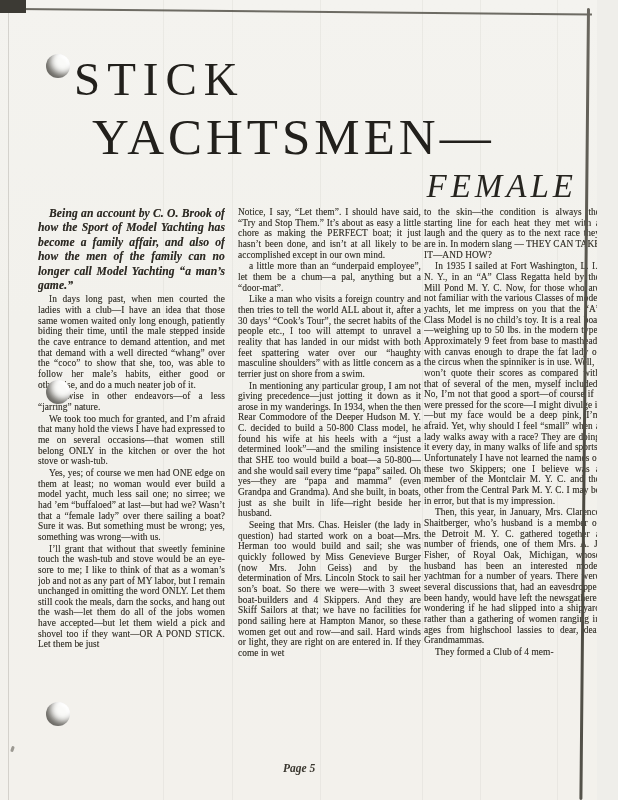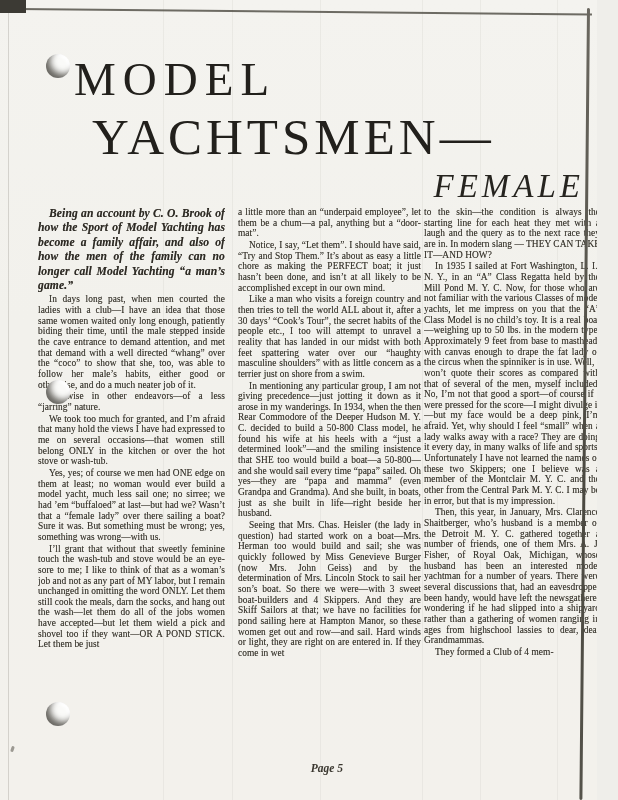--- a/index.html
+++ b/index.html
@@ -46,21 +46,21 @@
   
   .title1{
     position:absolute;left:74px;top:52px;
     font-size:47px;letter-spacing:7px;color:#22201c;font-weight:400;
   }
   .title2{
     position:absolute;left:92px;top:108px;
     font-size:51px;letter-spacing:4px;color:#22201c;font-weight:400;
   }
   .title3{
-    position:absolute;right:13px;top:168px;
+    position:absolute;right:20px;top:168px;
     font-size:33px;letter-spacing:4px;color:#26241f;
     font-style:italic;font-weight:400;
   }
   
   .col{
     position:absolute;top:207px;height:575px;overflow:hidden;
     font-size:9.4px;line-height:10.65px;text-align:justify;
     color:#3a372f;letter-spacing:.05px;
     text-shadow:0 0 .5px rgba(58,55,47,.55);
   }
@@ -69,55 +69,55 @@
   .col-left{left:38px;width:187px;}
   .col-mid{left:238px;width:183px;}
   .col-right{left:424px;width:176px;}
   .intro{
     font-weight:bold;font-style:italic;
     font-size:11.6px;line-height:14.4px;text-align:justify;
     text-indent:13px;margin:4px 0 7px 0;color:#2e2b25;
     letter-spacing:.1px;
   }
   .page-number{
-    position:absolute;left:283px;top:762px;width:60px;text-align:right;
+    position:absolute;left:283px;top:762px;width:60px;text-align:left;
     font-style:italic;font-weight:bold;font-size:11.5px;color:#3a372f;
   }
 </style>
 </head>
 <body>
 
 <div class="paper">
 
   <div class="streak" style="left:163px"></div>
   <div class="streak" style="left:232px"></div>
   <div class="streak" style="left:320px"></div>
   <div class="streak" style="left:422px"></div>
   <div class="streak" style="left:480px"></div>
   <div class="streak" style="left:557px"></div>
   <div class="left-fold"></div>
 
-  <h1 class="title1" style="margin:0">MODEL</h1>
+  <h1 class="title1" style="margin:0">STICK</h1>
   <h1 class="title2" style="margin:0">YACHTSMEN—</h1>
   <h2 class="title3" style="margin:0">FEMALE</h2>
 
   <div class="col col-left">
     <p class="intro">Being an account by C. O. Brook of how the Sport of Model Yachting has become a family affair, and also of how the men of the family can no longer call Model Yachting “a man’s game.”</p>
     <div>
         <p>In days long past, when men courted the ladies with a club—I have an idea that those same women waited only long enough, patiently biding their time, until the male stepped inside the cave entrance to demand attention, and met that demand with a well directed “whang” over the “coco” to show that she, too, was able to follow her male’s habits, either good or otherwise, and do a much neater job of it.</p>
         <p>Likewise in other endeavors—of a less “jarring” nature.</p>
         <p>We took too much for granted, and I’m afraid that many hold the views I have had expressed to me on several occasions—that women still belong ONLY in the kitchen or over the hot stove or wash-tub.</p>
         <p>Yes, yes; of course we men had ONE edge on them at least; no woman would ever build a model yacht, much less sail one; no sirree; we had ’em “buffaloed” at last—but had we?  Wasn’t that a “female lady” over there sailing a boat?  Sure it was.  But something must be wrong; yes, something was wrong—with us.</p>
         <p>I’ll grant that without that sweetly feminine touch the wash-tub and stove would be an eye-sore to me; I like to think of that as a woman’s job and not as any part of MY labor, but I remain unchanged in omitting the word ONLY.  Let them still cook the meals, darn the socks, and hang out the wash—let them do all of the jobs women have accepted—but let them wield a pick and shovel too if they want—OR A POND STICK.  Let them be just</p>
       </div>
   </div>
 
   <div class="col col-mid continuation">
+      <p>Notice, I say, “Let them”.  I should have said, “Try and Stop Them.”  It’s about as easy a little chore as making the PERFECT boat; it just hasn’t been done, and isn’t at all likely to be accomplished except in our own mind.</p>
       <p>a little more than an “underpaid employee”, let them be a chum—a pal, anything but a “door-mat”.</p>
-      <p>Notice, I say, “Let them”.  I should have said, “Try and Stop Them.”  It’s about as easy a little chore as making the PERFECT boat; it just hasn’t been done, and isn’t at all likely to be accomplished except in our own mind.</p>
       <p>Like a man who visits a foreign country and then tries to tell the world ALL about it, after a 30 days’ “Cook’s Tour”, the secret habits of the people etc., I too will attempt to unravel a reality that has landed in our midst with both feet spattering water over our “haughty masculine shoulders” with as little concern as a terrier just on shore from a swim.</p>
       <p>In mentioning any particular group, I am not giving precedence—just jotting it down as it arose in my wanderings.  In 1934, when the then Rear Commodore of the Deeper Hudson M. Y. C. decided to build a 50-800 Class model, he found his wife at his heels with a “just a determined look”—and the smiling insistence that SHE too would build a boat—a 50-800—and she would sail every time “papa” sailed.  Oh yes—they are “papa and mamma” (even Grandpa and Grandma).  And she built, in boats, just as she built in life—right beside her husband.</p>
       <p>Seeing that Mrs. Chas. Heisler (the lady in question) had started work on a boat—Mrs. Herman too would build and sail; she was quickly followed by Miss Genevieve Burger (now Mrs. John Geiss) and by the determination of Mrs. Lincoln Stock to sail her son’s boat.  So there we were—with 3 sweet boat-builders and 4 Skippers.  And they are Skiff Sailors at that; we have no facilities for pond sailing here at Hampton Manor, so these women get out and row—and sail.  Hard winds or light, they are right on are entered in.  If they come in wet</p>
     </div>
 
   <div class="col col-right continuation">
       <p>to the skin—the condition is always the starting line for each heat they met with a laugh and the query as to the next race they are in.  In modern slang — THEY CAN TAKE IT—AND HOW?</p>
       <p>In 1935 I sailed at Fort Washington, L. I., N. Y., in an “A” Class Regatta held by the Mill Pond M. Y. C.  Now, for those who are not familiar with the various Classes of model yachts, let me impress on you that the “A” Class Model is no child’s toy.  It is a real boat—weighing up to 50 lbs. in the modern type.  Approximately 9 feet from base to masthead; with canvas enough to drape the fat lady of the circus when the spinniker is in use.  Well, I won’t quote their scores as compared with that of several of the men, myself included.  No, I’m not that good a sport—of course if I were pressed for the score—I might divulge it—but my face would be a deep pink, I’m afraid.  Yet, why should I feel “small” when a lady walks away with a race?  They are doing it every day, in many walks of life and sports.  Unfortunately I have not learned the names of these two Skippers; one I believe was a member of the Montclair M. Y. C. and the other from the Central Park M. Y. C.  I may be in error, but that is my impression.</p>
       <p>Then, this year, in January, Mrs. Clarence Shaitberger, who’s husband is a member of the Detroit M. Y. C. gathered together a number of friends, one of them Mrs. A. J. Fisher, of Royal Oak, Michigan, whose husband has been an interested model yachtman for a number of years.  There were several discussions that, had an eavesdropper been handy, would have left the newsgatherer wondering if he had slipped into a shipyard rather than a gathering of women ranging in ages from highschool lassies to dear, dear Grandmammas.</p>
       <p>They formed a Club of 4 mem-</p>

